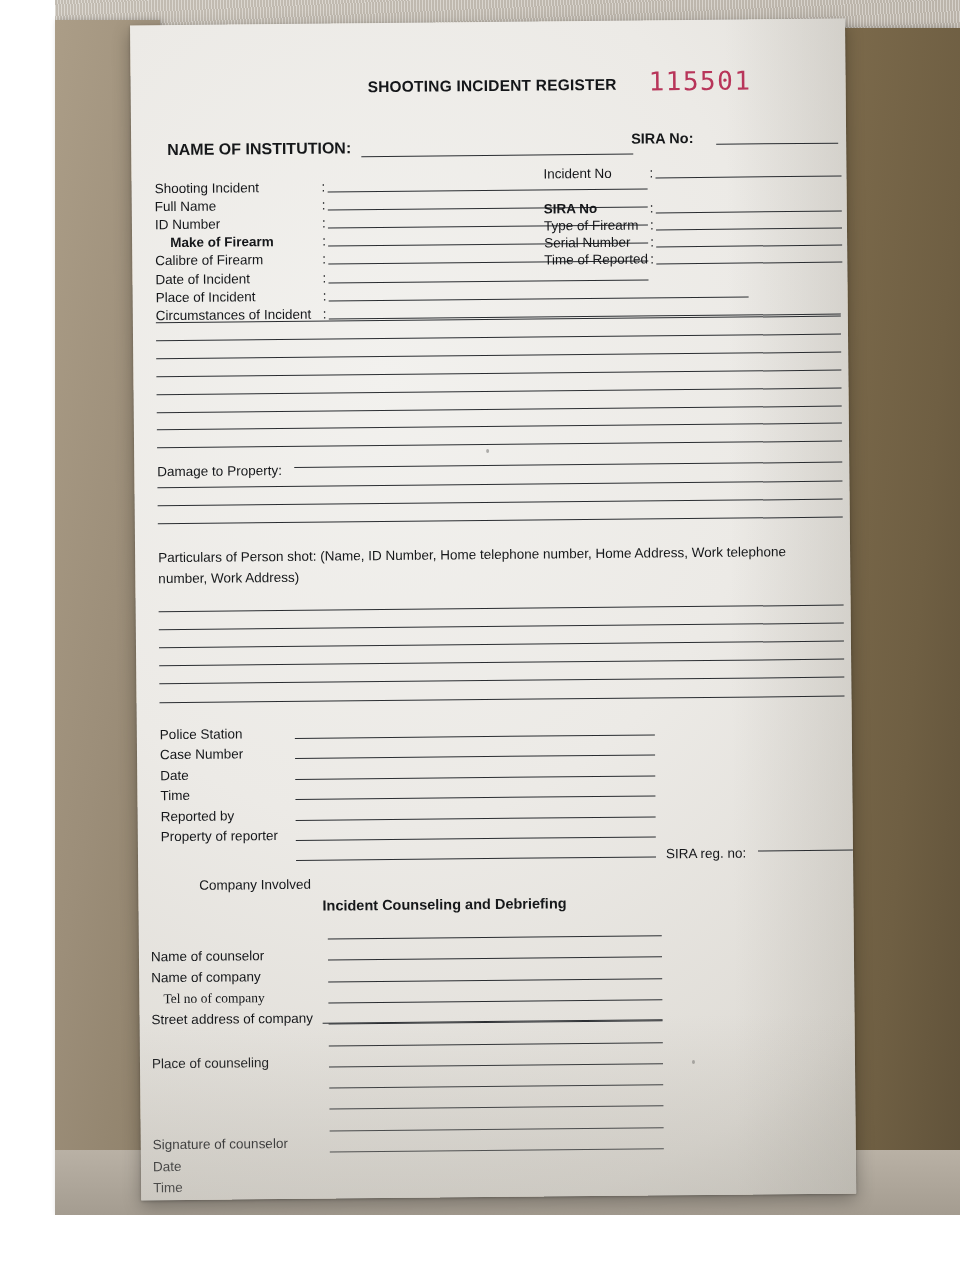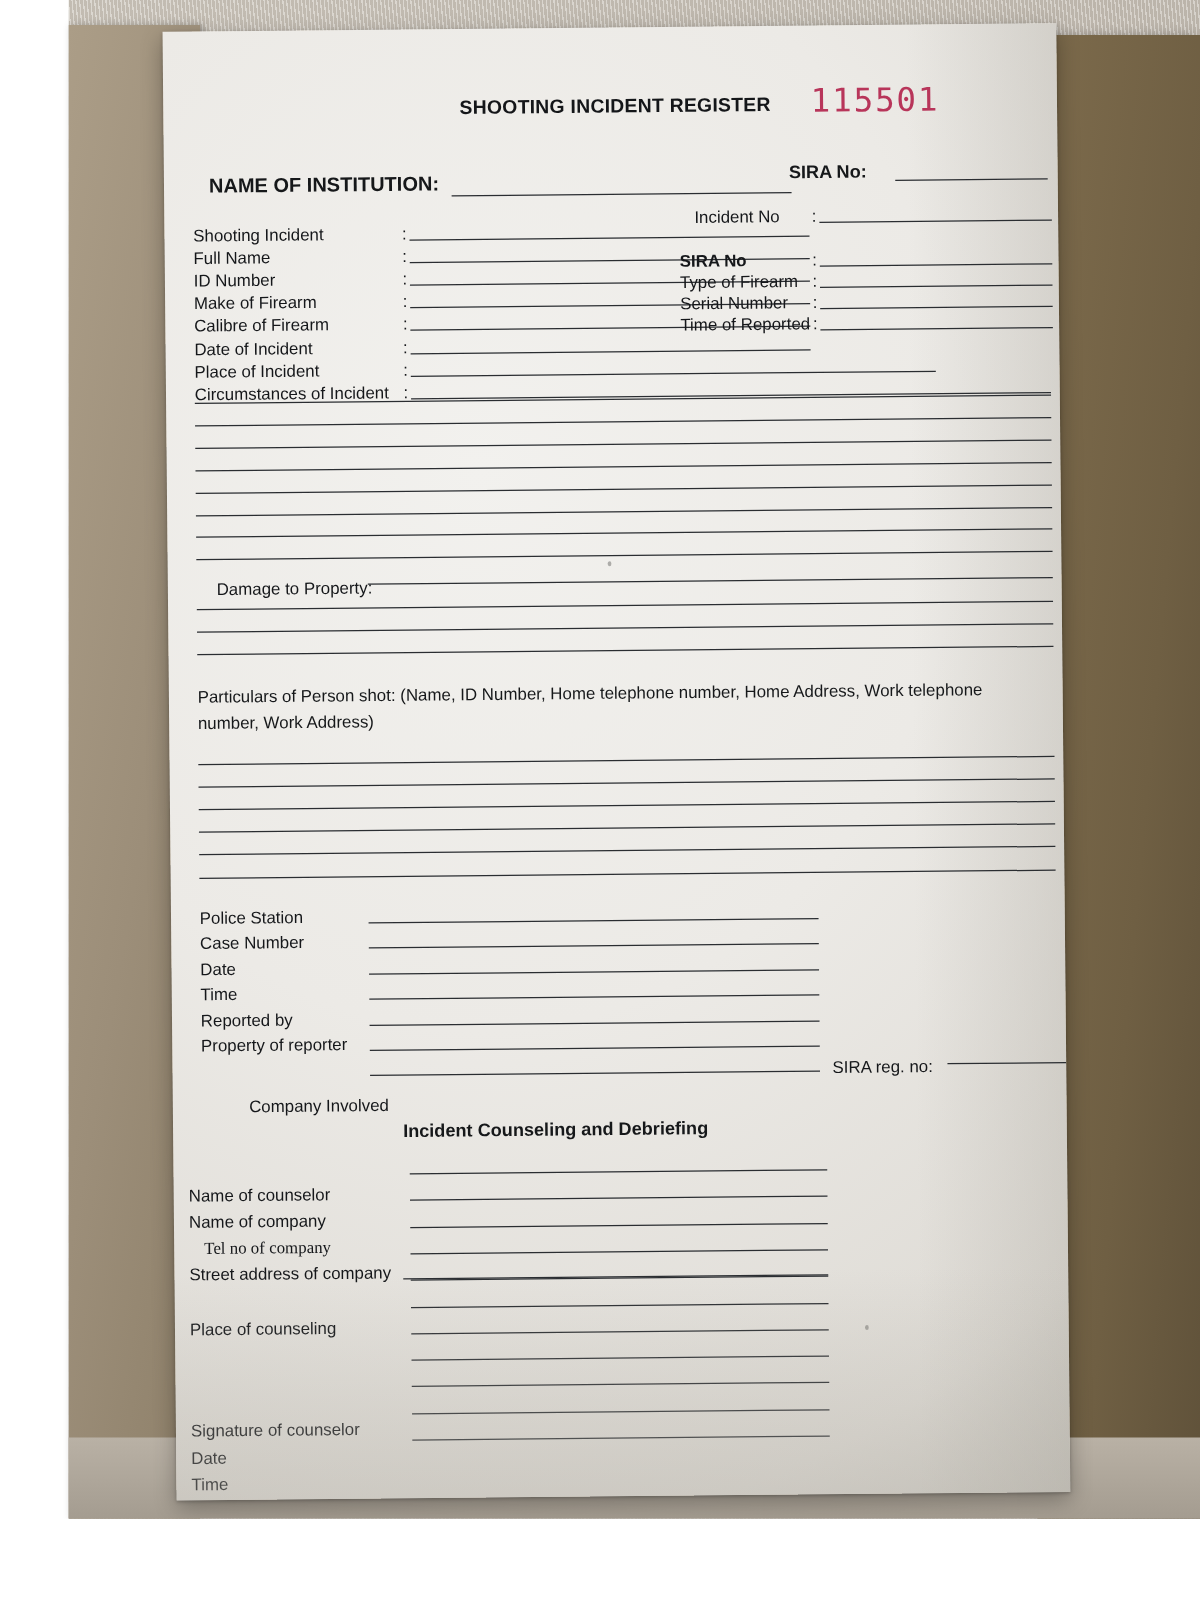--- a/index.html
+++ b/index.html
@@ -207,38 +207,38 @@
       <div id="fields-left">
           <div class="lbl" style="left: 23px; top: 157px;">Shooting Incident</div>
           <div class="colon" style="left: 190px; top: 157px;">:</div>
           <div class="rule thin" style="left: 196px; top: 168px; width: 320px;"></div>
           <div class="lbl" style="left: 23px; top: 175.1px;">Full Name</div>
           <div class="colon" style="left: 190px; top: 175.1px;">:</div>
           <div class="rule thin" style="left: 196px; top: 186.1px; width: 320px;"></div>
           <div class="lbl" style="left: 23px; top: 193.2px;">ID Number</div>
           <div class="colon" style="left: 190px; top: 193.2px;">:</div>
           <div class="rule thin" style="left: 196px; top: 204.2px; width: 320px;"></div>
-          <div class="lbl" style="left: 23px; top: 211.3px;">Make of Firearm</div>
+          <div class="lbl" style="left: 38px; top: 211.3px; font-weight: bold;">Make of Firearm</div>
           <div class="colon" style="left: 190px; top: 211.3px;">:</div>
           <div class="rule thin" style="left: 196px; top: 222.3px; width: 320px;"></div>
           <div class="lbl" style="left: 23px; top: 229.4px;">Calibre of Firearm</div>
           <div class="colon" style="left: 190px; top: 229.4px;">:</div>
           <div class="rule thin" style="left: 196px; top: 240.4px; width: 320px;"></div>
           <div class="lbl" style="left: 23px; top: 247.5px;">Date of Incident</div>
           <div class="colon" style="left: 190px; top: 247.5px;">:</div>
           <div class="rule thin" style="left: 196px; top: 258.5px; width: 320px;"></div>
           <div class="lbl" style="left: 23px; top: 265.6px;">Place of Incident</div>
           <div class="colon" style="left: 190px; top: 265.6px;">:</div>
           <div class="rule thin" style="left: 196px; top: 276.6px; width: 420px;"></div>
           <div class="lbl" style="left: 23px; top: 283.7px; text-align: center;">Circumstances of Incident</div>
           <div class="colon" style="left: 190px; top: 283.7px;">:</div>
           <div class="rule thin" style="left: 196px; top: 294.7px; width: 512px;"></div>
         </div>
       <div id="fields-right">
-          <div class="lbl" style="left: 412px; top: 146px; margin-left: 12px;">Incident No</div>
+          <div class="lbl" style="left: 412px; top: 146px;">Incident No</div>
           <div class="colon" style="left: 518px; top: 146px;">:</div>
           <div class="rule thin" style="left: 524px; top: 157px; width: 186px;"></div>
           <div class="lbl" style="left: 412px; top: 181px; font-weight: bold;">SIRA No</div>
           <div class="colon" style="left: 518px; top: 181px;">:</div>
           <div class="rule thin" style="left: 524px; top: 192px; width: 186px;"></div>
           <div class="lbl" style="left: 412px; top: 198px;">Type of Firearm</div>
           <div class="colon" style="left: 518px; top: 198px;">:</div>
           <div class="rule thin" style="left: 524px; top: 209px; width: 186px;"></div>
           <div class="lbl" style="left: 412px; top: 215px;">Serial Number</div>
           <div class="colon" style="left: 518px; top: 215px;">:</div>
@@ -252,21 +252,21 @@
           <div class="rule thin" style="left: 23px; top: 297px; width: 685px;"></div>
           <div class="rule thin" style="left: 23px; top: 314.9px; width: 685px;"></div>
           <div class="rule thin" style="left: 23px; top: 332.8px; width: 685px;"></div>
           <div class="rule thin" style="left: 23px; top: 350.7px; width: 685px;"></div>
           <div class="rule thin" style="left: 23px; top: 368.6px; width: 685px;"></div>
           <div class="rule thin" style="left: 23px; top: 386.5px; width: 685px;"></div>
           <div class="rule thin" style="left: 23px; top: 404.4px; width: 685px;"></div>
           <div class="rule thin" style="left: 23px; top: 422.3px; width: 685px;"></div>
         </div>
 
-      <div class="lbl" style="left:23px; top:440px;margin-left:16px;">Damage to Property:</div>
+      <div class="lbl" style="left:23px; top:440px;">Damage to Property:</div>
       <div class="rule" style="left:160px; top:443px; width:548px;"></div>
       <div id="damage-lines">
           <div class="rule thin" style="left: 23px; top: 462px; width: 685px;"></div>
           <div class="rule thin" style="left: 23px; top: 480px; width: 685px;"></div>
           <div class="rule thin" style="left: 23px; top: 498px; width: 685px;"></div>
         </div>
 
       <div class="particulars">Particulars of Person shot: (Name, ID Number, Home telephone number, Home Address, Work telephone number, Work Address)</div>
       <div id="particulars-lines">
           <div class="rule thin" style="left: 23px; top: 586px; width: 685px;"></div>

